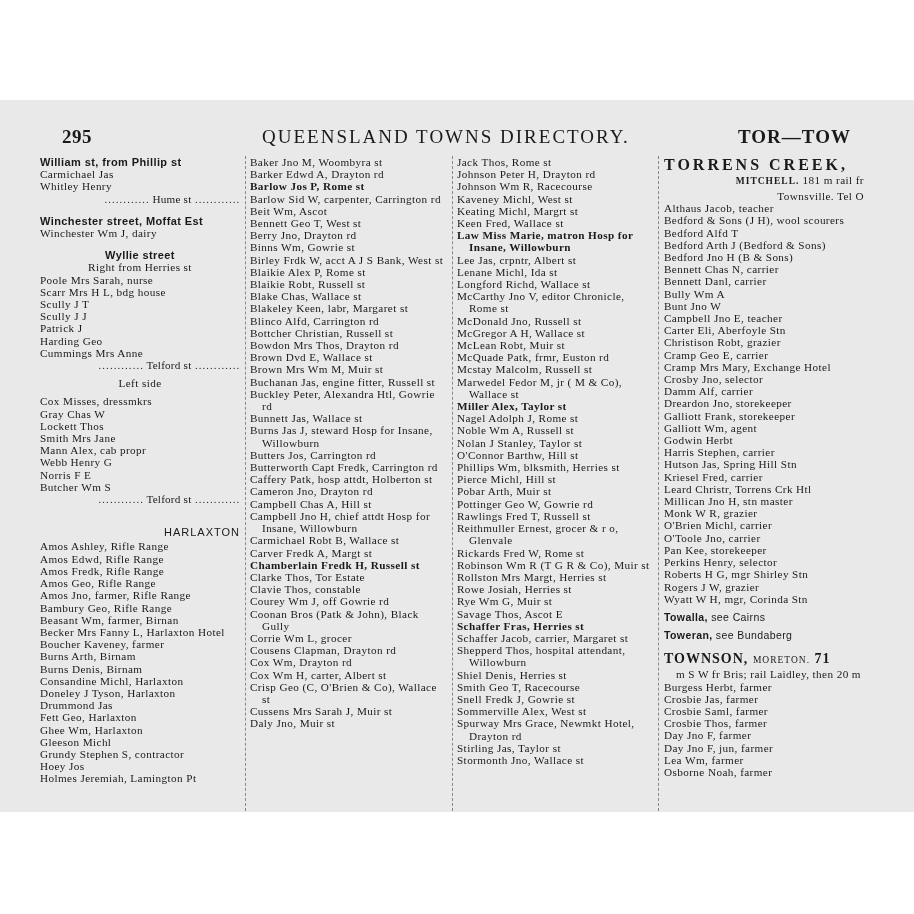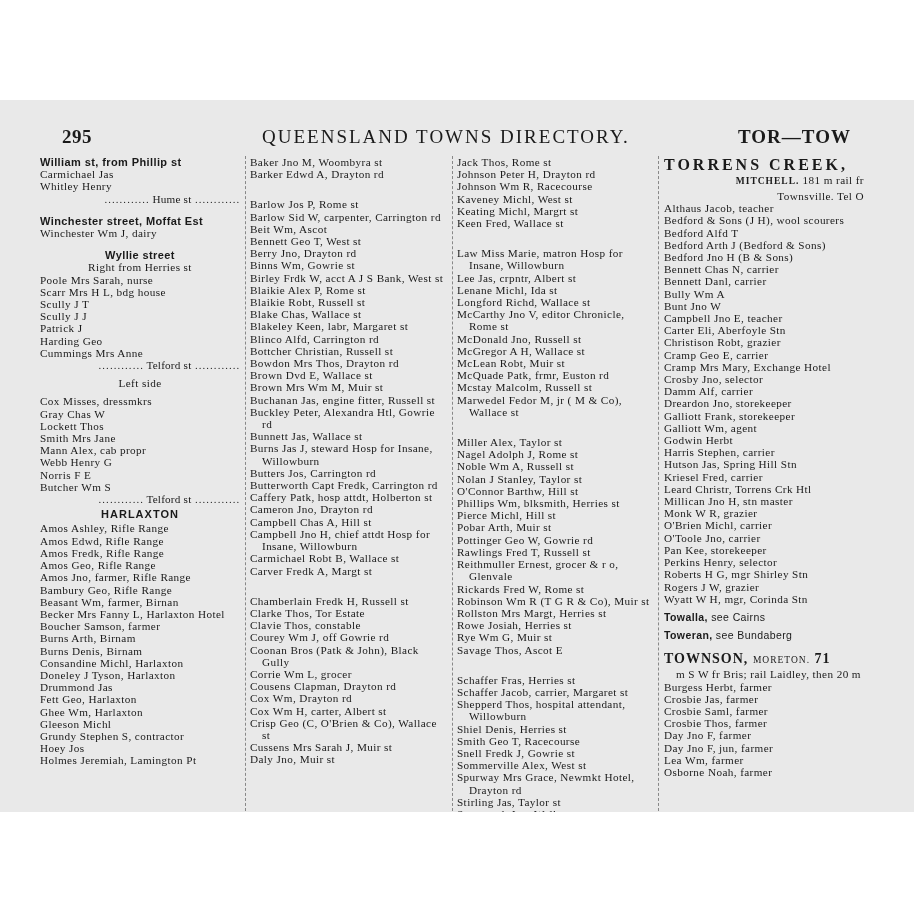--- a/index.html
+++ b/index.html
@@ -27,25 +27,25 @@
   .col2 { left: 250px; width: 196px; }
   .col3 { left: 457px; width: 196px; }
   .col4 { left: 664px; width: 200px; }
   .rule {
     position: absolute; top: 56px; height: 660px; width: 0; border-left: 1px dashed #888;
   }
   .rule1 { left: 245px; }
   .rule2 { left: 452px; }
   .rule3 { left: 658px; }
   .entry { padding-left: 12px; text-indent: -12px; white-space: normal; }
-  .entry.bold { font-weight: normal; margin-top: 18px; }
+  .entry.bold { font-weight: bold; }
   .street-head { font-family: "Liberation Sans", "DejaVu Sans", sans-serif; font-weight: bold; font-size: 11px; }
   .center { text-align: center; text-indent: 0; padding-left: 0; }
   .divider { text-align: right; text-indent: 0; padding-left: 0; letter-spacing: 0.2px; white-space: nowrap; overflow: hidden; }
-  .town-head { font-family: "Liberation Sans", "DejaVu Sans", sans-serif; font-weight: bold; font-size: 11px; letter-spacing: 1px; text-align: center; margin: 3px 0 2px; }
+  .town-head { font-family: "Liberation Sans", "DejaVu Sans", sans-serif; font-weight: normal; font-size: 11px; letter-spacing: 1px; text-align: right; margin: 21px 0 2px; }
   .gap { height: 10px; }
   .gap-s { height: 6px; }
   .big-town { font-size: 16px; font-weight: bold; letter-spacing: 3px; line-height: 17px; }
   .big-town2 { font-size: 14px; font-weight: bold; letter-spacing: 1px; line-height: 16px; }
   .big-town2 .sub { font-size: 9.5px; font-weight: normal; letter-spacing: 1px; }
   .big-town2 .num { font-size: 14px; }
   .see-ref { font-family: "Liberation Sans", "DejaVu Sans", sans-serif; font-size: 10.5px; }
   .see-ref b { font-weight: bold; }
 </style>
 </head>
@@ -102,21 +102,21 @@
     <div class="town-head">HARLAXTON</div>
     <div id="c1-harlaxton">
         <div class="entry">Amos Ashley, Rifle Range</div>
         <div class="entry">Amos Edwd, Rifle Range</div>
         <div class="entry">Amos Fredk, Rifle Range</div>
         <div class="entry">Amos Geo, Rifle Range</div>
         <div class="entry">Amos Jno, farmer, Rifle Range</div>
         <div class="entry">Bambury Geo, Rifle Range</div>
         <div class="entry">Beasant Wm, farmer, Birnan</div>
         <div class="entry">Becker Mrs Fanny L, Harlaxton Hotel</div>
-        <div class="entry">Boucher Samson, farmer</div>
+        <div class="entry">Boucher Kaveney, farmer</div>
         <div class="entry">Burns Arth, Birnam</div>
         <div class="entry">Burns Denis, Birnam</div>
         <div class="entry">Consandine Michl, Harlaxton</div>
         <div class="entry">Doneley J Tyson, Harlaxton</div>
         <div class="entry">Drummond Jas</div>
         <div class="entry">Fett Geo, Harlaxton</div>
         <div class="entry">Ghee Wm, Harlaxton</div>
         <div class="entry">Gleeson Michl</div>
         <div class="entry">Grundy Stephen S, contractor</div>
         <div class="entry">Hoey Jos</div>

